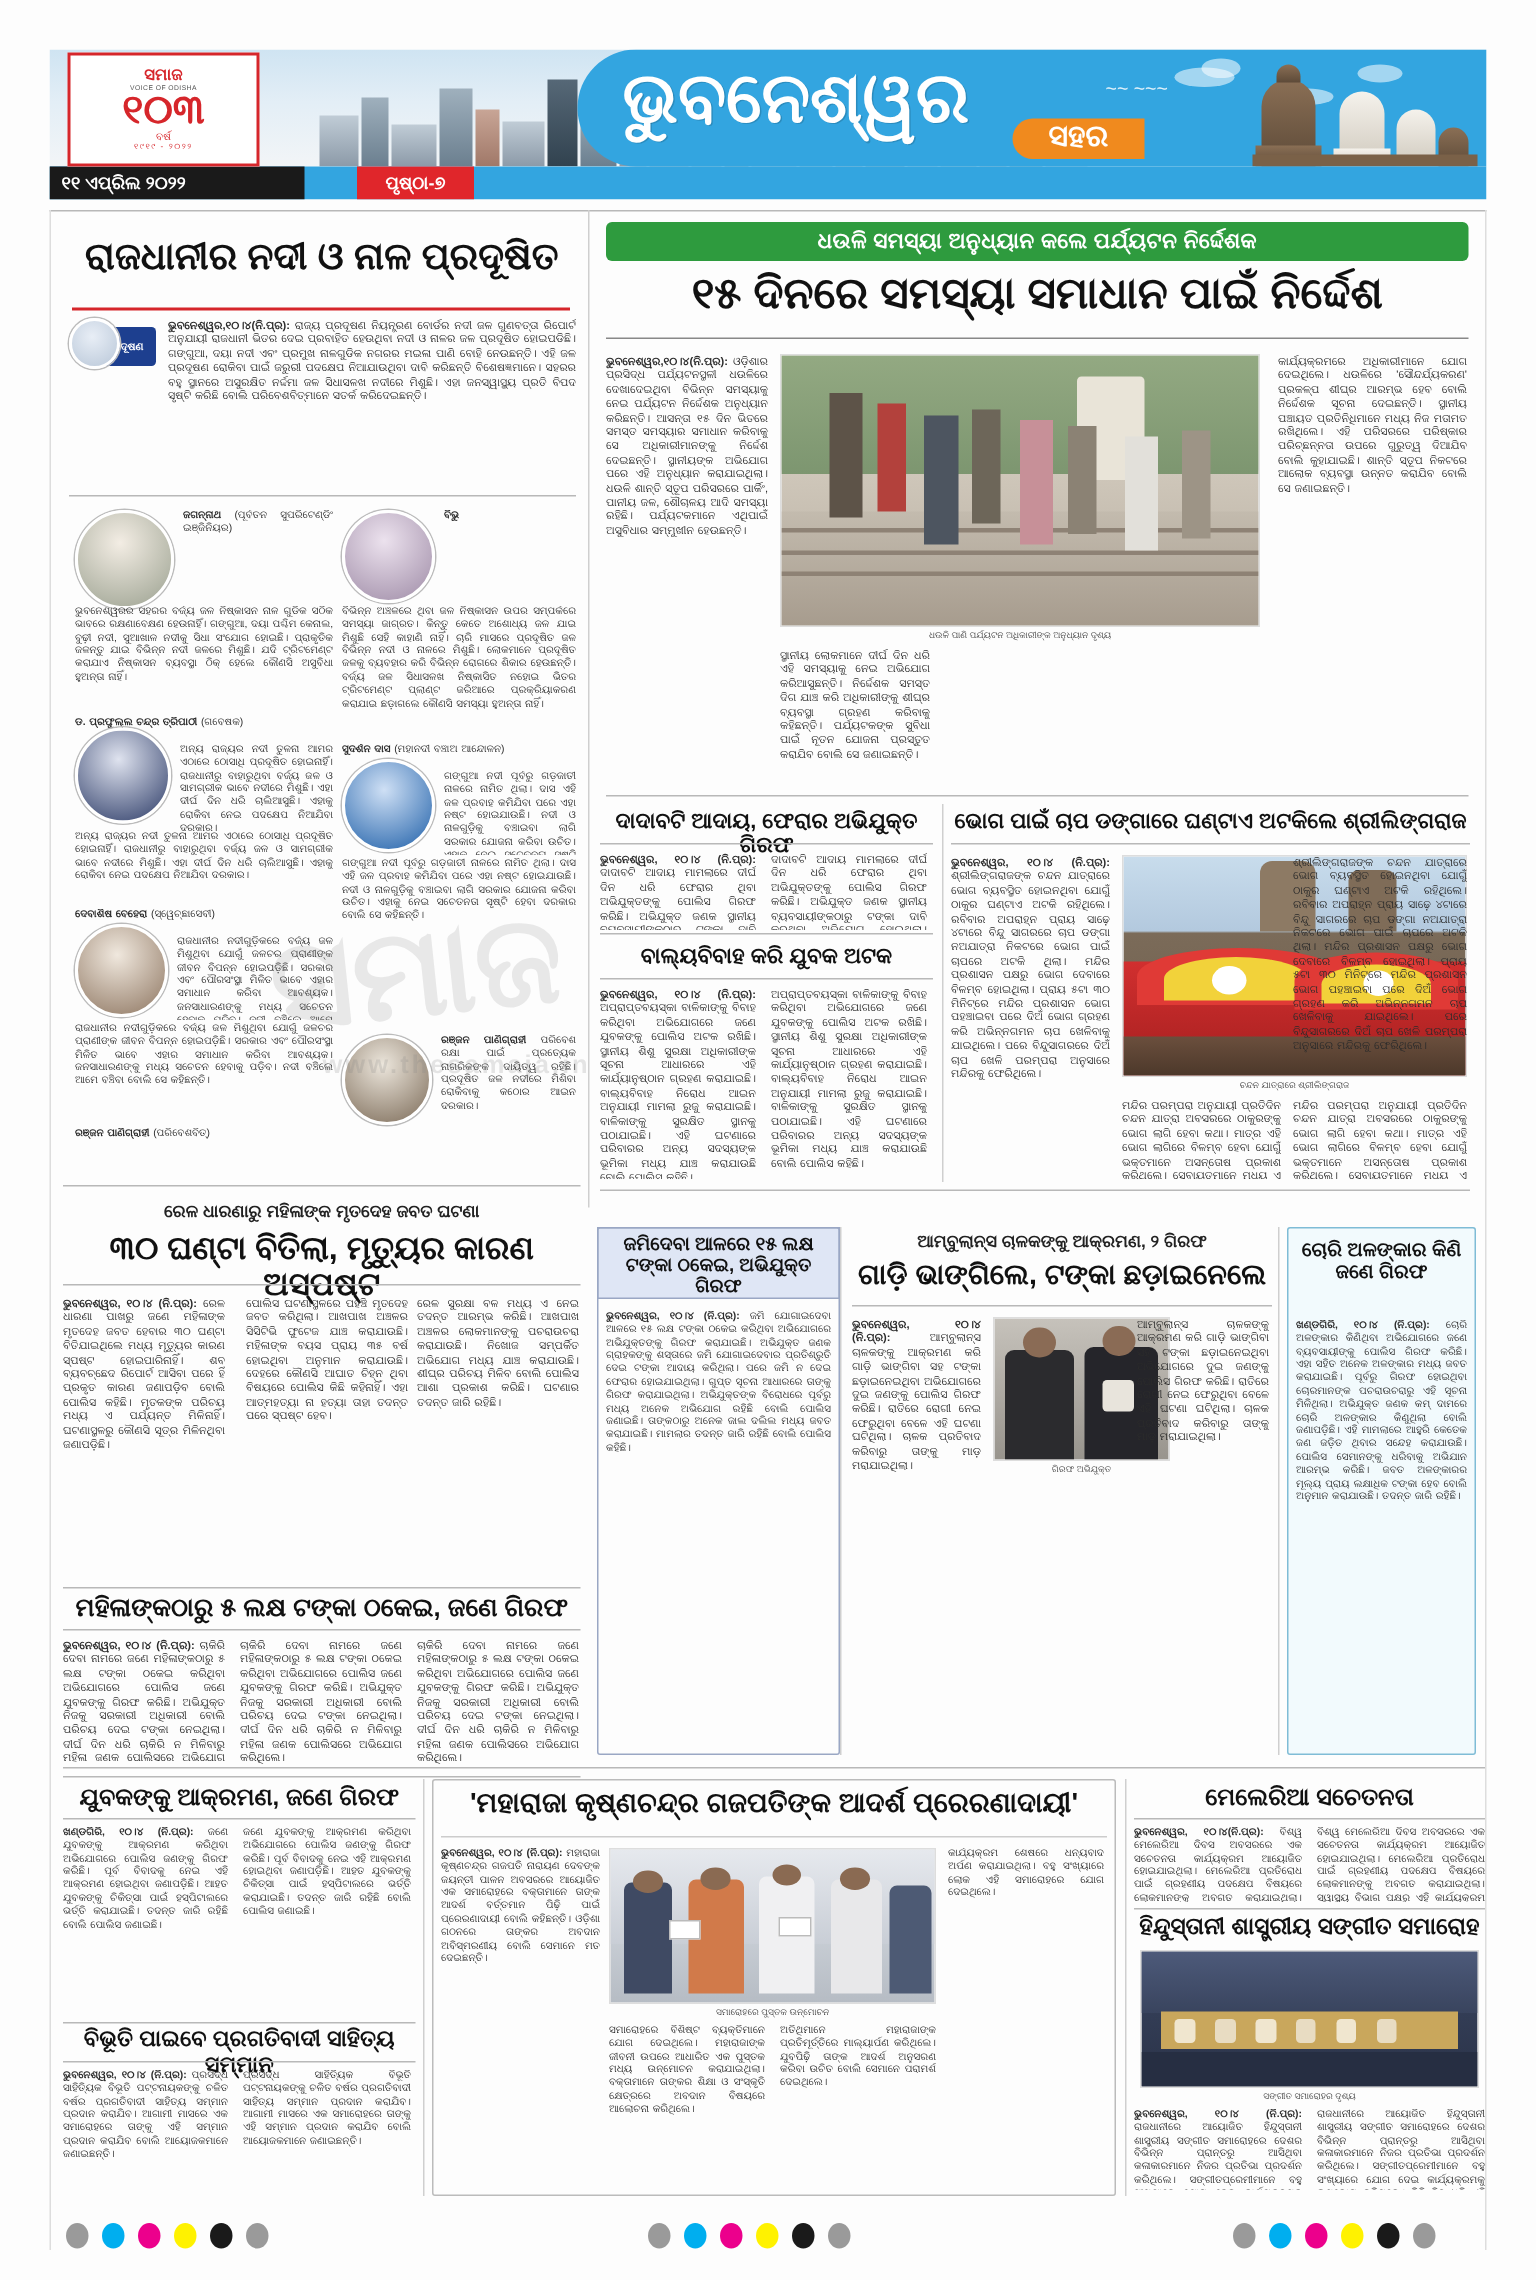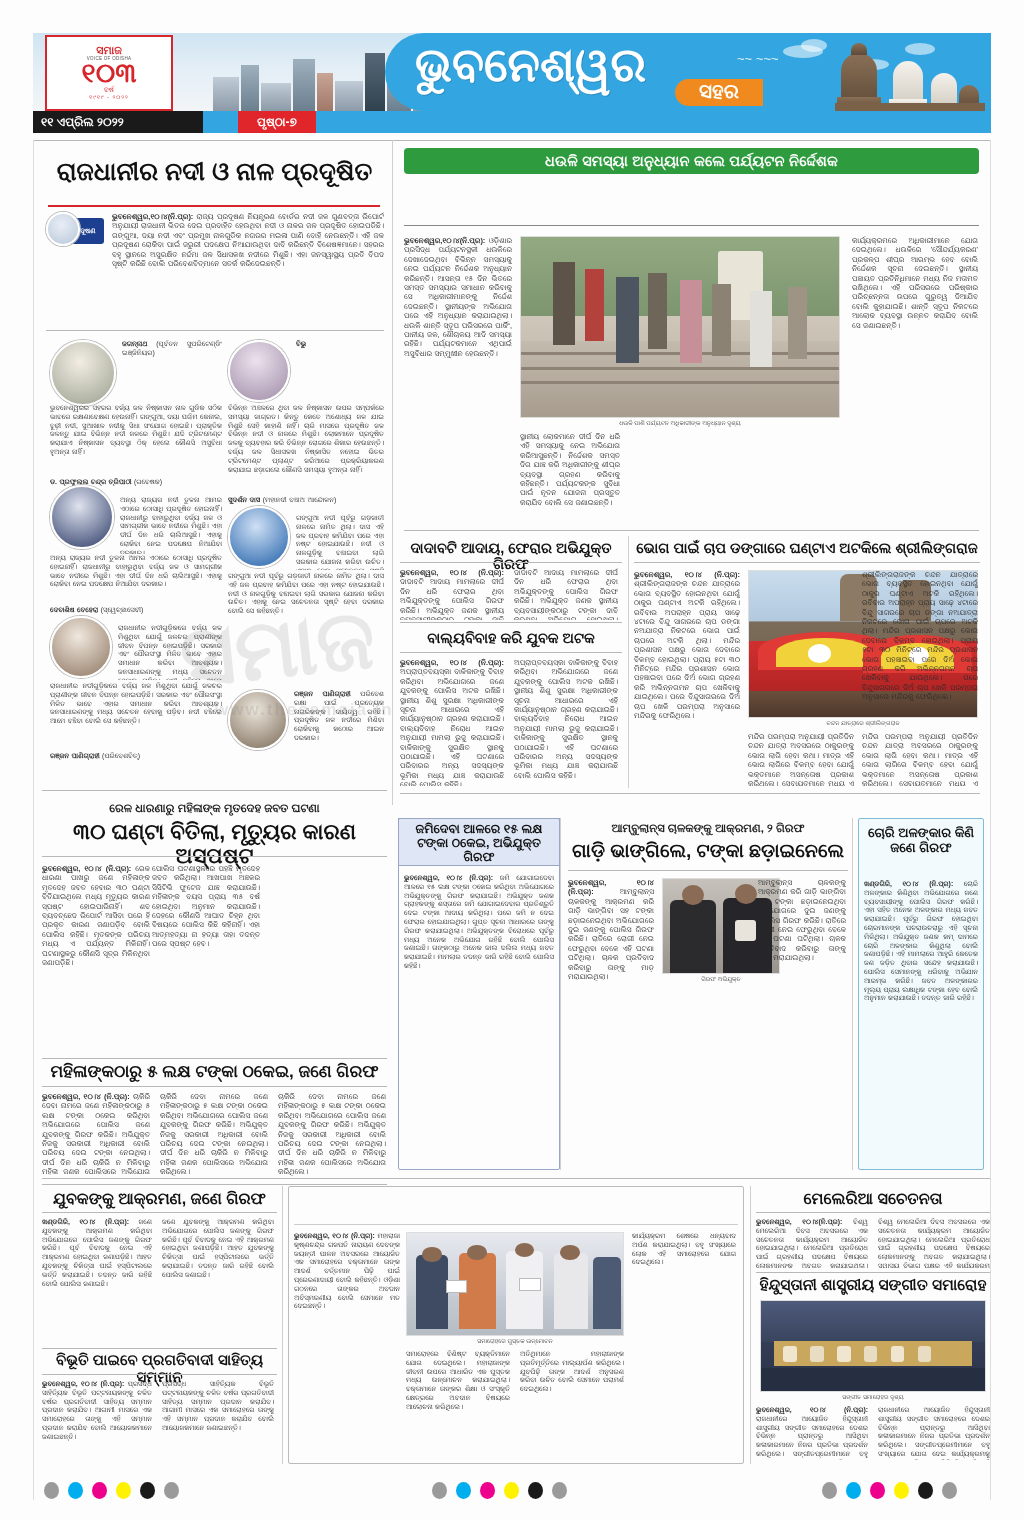--- a/index.html
+++ b/index.html
@@ -319,20 +319,21 @@
     <span>ପରିବେଶ ରକ୍ଷା ପାଇଁ ପ୍ରତ୍ୟେକ ନାଗରିକଙ୍କ ଦାୟିତ୍ୱ ରହିଛି। ପ୍ରଦୂଷିତ ଜଳ ନଦୀରେ ମିଶିବା ରୋକିବାକୁ କଠୋର ଆଇନ ଦରକାର।</span>
   </div>
   <div class="txt small" style="left:50px;top:752px;width:172px;height:18px">
     <b>ରଞ୍ଜନ ପାଣିଗ୍ରାହୀ</b>
     <span>(ପରିବେଶବିତ୍)</span>
   </div>
 
   <div class="hr-rule" style="left:42px;top:790px;width:345px"></div>
 
   <div class="greenbar" style="left:404px;top:148px;width:575px;height:26px">ଧଉଳି ସମସ୍ୟା ଅନୁଧ୍ୟାନ କଲେ ପର୍ଯ୍ୟଟନ ନିର୍ଦ୍ଦେଶକ</div>
+  <div class="hl" style="left:404px;top:180px;width:575px;font-size:29px;text-align:center">୧୫ ଦିନରେ ସମସ୍ୟା ସମାଧାନ ପାଇଁ ନିର୍ଦ୍ଦେଶ</div>
   <div class="hr-thick" style="left:404px;top:225px;width:575px;background:#888;height:1px"></div>
 
   <div class="txt" style="left:404px;top:236px;width:108px;height:290px">
     <span class="dateline">ଭୁବନେଶ୍ୱର,୧୦।୪(ନି.ପ୍ର):</span>
     <span>ଓଡ଼ିଶାର ପ୍ରସିଦ୍ଧ ପର୍ଯ୍ୟଟନସ୍ଥଳୀ ଧଉଳିରେ ଦେଖାଦେଇଥିବା ବିଭିନ୍ନ ସମସ୍ୟାକୁ ନେଇ ପର୍ଯ୍ୟଟନ ନିର୍ଦ୍ଦେଶକ ଅନୁଧ୍ୟାନ କରିଛନ୍ତି। ଆସନ୍ତା ୧୫ ଦିନ ଭିତରେ ସମସ୍ତ ସମସ୍ୟାର ସମାଧାନ କରିବାକୁ ସେ ଅଧିକାରୀମାନଙ୍କୁ ନିର୍ଦ୍ଦେଶ ଦେଇଛନ୍ତି। ସ୍ଥାନୀୟଙ୍କ ଅଭିଯୋଗ ପରେ ଏହି ଅନୁଧ୍ୟାନ କରାଯାଇଥିଲା। ଧଉଳି ଶାନ୍ତି ସ୍ତୂପ ପରିସରରେ ପାର୍କିଂ, ପାନୀୟ ଜଳ, ଶୌଚାଳୟ ଆଦି ସମସ୍ୟା ରହିଛି। ପର୍ଯ୍ୟଟକମାନେ ଏଥିପାଇଁ ଅସୁବିଧାର ସମ୍ମୁଖୀନ ହେଉଛନ୍ତି।</span>
   </div>
 
   <div class="photo" style="left:520px;top:236px;width:320px;height:182px;background:linear-gradient(to bottom,#b9c9a8 0%,#9fb38d 42%,#cfc7ba 43%,#b6ada0 100%)">
     <div style="position:absolute;left:0;top:0;width:100%;height:44%;background:linear-gradient(to bottom,#93a982,#7d9670)"></div>
     <div style="position:absolute;left:62%;top:8%;width:14%;height:38%;background:#e9e4d8;border-radius:3px"></div>
@@ -404,21 +405,22 @@
   <div class="hr-rule" style="left:400px;top:793px;width:580px"></div>
 
   <div class="kicker" style="left:42px;top:802px;width:345px">ରେଳ ଧାରଣାରୁ ମହିଳାଙ୍କ ମୃତଦେହ ଜବତ ଘଟଣା</div>
   <div class="hl" style="left:42px;top:820px;width:345px;font-size:21.5px;text-align:center">୩୦ ଘଣ୍ଟା ବିତିଲା, ମୃତ୍ୟୁର କାରଣ ଅସ୍ପଷ୍ଟ</div>
   <div class="hr-rule" style="left:42px;top:856px;width:345px"></div>
 
   <div class="txt" style="left:42px;top:864px;width:108px;height:188px">
     <span class="dateline">ଭୁବନେଶ୍ୱର, ୧୦।୪ (ନି.ପ୍ର):</span>
     <span>ରେଳ ଧାରଣା ପାଖରୁ ଜଣେ ମହିଳାଙ୍କ ମୃତଦେହ ଜବତ ହେବାର ୩୦ ଘଣ୍ଟା ବିତିଯାଇଥିଲେ ମଧ୍ୟ ମୃତ୍ୟୁର କାରଣ ସ୍ପଷ୍ଟ ହୋଇପାରିନାହିଁ। ଶବ ବ୍ୟବଚ୍ଛେଦ ରିପୋର୍ଟ ଆସିବା ପରେ ହିଁ ପ୍ରକୃତ କାରଣ ଜଣାପଡ଼ିବ ବୋଲି ପୋଲିସ କହିଛି। ମୃତକଙ୍କ ପରିଚୟ ମଧ୍ୟ ଏ ପର୍ଯ୍ୟନ୍ତ ମିଳିନାହିଁ। ଘଟଣାସ୍ଥଳରୁ କୌଣସି ସୂତ୍ର ମିଳିନଥିବା ଜଣାପଡ଼ିଛି।</span>
   </div>
-  <div class="txt" style="left:152px;top:864px;width:108px;height:188px">ପୋଲିସ ଘଟଣାସ୍ଥଳରେ ପହଞ୍ଚି ମୃତଦେହ ଜବତ କରିଥିଲା। ଆଖପାଖ ଅଞ୍ଚଳର ସିସିଟିଭି ଫୁଟେଜ ଯାଞ୍ଚ କରାଯାଉଛି। ମହିଳାଙ୍କ ବୟସ ପ୍ରାୟ ୩୫ ବର୍ଷ ହୋଇଥିବା ଅନୁମାନ କରାଯାଉଛି। ଦେହରେ କୌଣସି ଆଘାତ ଚିହ୍ନ ଥିବା ବିଷୟରେ ପୋଲିସ କିଛି କହିନାହିଁ। ଏହା ଆତ୍ମହତ୍ୟା ନା ହତ୍ୟା ତାହା ତଦନ୍ତ ପରେ ସ୍ପଷ୍ଟ ହେବ।</div>
+  <div class="txt" style="left:164px;top:864px;width:108px;height:188px">ପୋଲିସ ଘଟଣାସ୍ଥଳରେ ପହଞ୍ଚି ମୃତଦେହ ଜବତ କରିଥିଲା। ଆଖପାଖ ଅଞ୍ଚଳର ସିସିଟିଭି ଫୁଟେଜ ଯାଞ୍ଚ କରାଯାଉଛି। ମହିଳାଙ୍କ ବୟସ ପ୍ରାୟ ୩୫ ବର୍ଷ ହୋଇଥିବା ଅନୁମାନ କରାଯାଉଛି। ଦେହରେ କୌଣସି ଆଘାତ ଚିହ୍ନ ଥିବା ବିଷୟରେ ପୋଲିସ କିଛି କହିନାହିଁ। ଏହା ଆତ୍ମହତ୍ୟା ନା ହତ୍ୟା ତାହା ତଦନ୍ତ ପରେ ସ୍ପଷ୍ଟ ହେବ।</div>
+  <div class="txt" style="left:278px;top:864px;width:108px;height:188px">ରେଳ ସୁରକ୍ଷା ବଳ ମଧ୍ୟ ଏ ନେଇ ତଦନ୍ତ ଆରମ୍ଭ କରିଛି। ଆଖପାଖ ଅଞ୍ଚଳର ଲୋକମାନଙ୍କୁ ପଚରାଉଚରା କରାଯାଉଛି। ନିଖୋଜ ସମ୍ପର୍କିତ ଅଭିଯୋଗ ମଧ୍ୟ ଯାଞ୍ଚ କରାଯାଉଛି। ଶୀଘ୍ର ପରିଚୟ ମିଳିବ ବୋଲି ପୋଲିସ ଆଶା ପ୍ରକାଶ କରିଛି। ଘଟଣାର ତଦନ୍ତ ଜାରି ରହିଛି।</div>
   <div class="hr-rule" style="left:42px;top:1058px;width:345px"></div>
 
   <div class="hl" style="left:42px;top:1062px;width:345px;font-size:17px;text-align:center">ମହିଳାଙ୍କଠାରୁ ୫ ଲକ୍ଷ ଟଙ୍କା ଠକେଇ, ଜଣେ ଗିରଫ</div>
   <div class="hr-rule" style="left:42px;top:1086px;width:345px"></div>
   <div class="txt" style="left:42px;top:1092px;width:108px;height:86px">
     <span class="dateline">ଭୁବନେଶ୍ୱର, ୧୦।୪ (ନି.ପ୍ର):</span>
     <span>ଚାକିରି ଦେବା ନାମରେ ଜଣେ ମହିଳାଙ୍କଠାରୁ ୫ ଲକ୍ଷ ଟଙ୍କା ଠକେଇ କରିଥିବା ଅଭିଯୋଗରେ ପୋଲିସ ଜଣେ ଯୁବକଙ୍କୁ ଗିରଫ କରିଛି। ଅଭିଯୁକ୍ତ ନିଜକୁ ସରକାରୀ ଅଧିକାରୀ ବୋଲି ପରିଚୟ ଦେଇ ଟଙ୍କା ନେଇଥିଲା। ଦୀର୍ଘ ଦିନ ଧରି ଚାକିରି ନ ମିଳିବାରୁ ମହିଳା ଜଣକ ପୋଲିସରେ ଅଭିଯୋଗ କରିଥିଲେ।</span>
   </div>
   <div class="txt" style="left:160px;top:1092px;width:108px;height:86px">ଚାକିରି ଦେବା ନାମରେ ଜଣେ ମହିଳାଙ୍କଠାରୁ ୫ ଲକ୍ଷ ଟଙ୍କା ଠକେଇ କରିଥିବା ଅଭିଯୋଗରେ ପୋଲିସ ଜଣେ ଯୁବକଙ୍କୁ ଗିରଫ କରିଛି। ଅଭିଯୁକ୍ତ ନିଜକୁ ସରକାରୀ ଅଧିକାରୀ ବୋଲି ପରିଚୟ ଦେଇ ଟଙ୍କା ନେଇଥିଲା। ଦୀର୍ଘ ଦିନ ଧରି ଚାକିରି ନ ମିଳିବାରୁ ମହିଳା ଜଣକ ପୋଲିସରେ ଅଭିଯୋଗ କରିଥିଲେ।</div>
   <div class="txt" style="left:278px;top:1092px;width:108px;height:86px">ଚାକିରି ଦେବା ନାମରେ ଜଣେ ମହିଳାଙ୍କଠାରୁ ୫ ଲକ୍ଷ ଟଙ୍କା ଠକେଇ କରିଥିବା ଅଭିଯୋଗରେ ପୋଲିସ ଜଣେ ଯୁବକଙ୍କୁ ଗିରଫ କରିଛି। ଅଭିଯୁକ୍ତ ନିଜକୁ ସରକାରୀ ଅଧିକାରୀ ବୋଲି ପରିଚୟ ଦେଇ ଟଙ୍କା ନେଇଥିଲା। ଦୀର୍ଘ ଦିନ ଧରି ଚାକିରି ନ ମିଳିବାରୁ ମହିଳା ଜଣକ ପୋଲିସରେ ଅଭିଯୋଗ କରିଥିଲେ।</div>
@@ -477,20 +479,21 @@
   <div class="hr-rule" style="left:42px;top:1374px;width:235px"></div>
   <div class="txt small" style="left:42px;top:1380px;width:110px;height:80px">
     <span class="dateline">ଭୁବନେଶ୍ୱର, ୧୦।୪ (ନି.ପ୍ର):</span>
     <span>ପ୍ରସିଦ୍ଧ ସାହିତ୍ୟିକ ବିଭୂତି ପଟ୍ଟନାୟକଙ୍କୁ ଚଳିତ ବର୍ଷର ପ୍ରଗତିବାଦୀ ସାହିତ୍ୟ ସମ୍ମାନ ପ୍ରଦାନ କରାଯିବ। ଆଗାମୀ ମାସରେ ଏକ ସମାରୋହରେ ତାଙ୍କୁ ଏହି ସମ୍ମାନ ପ୍ରଦାନ କରାଯିବ ବୋଲି ଆୟୋଜକମାନେ ଜଣାଇଛନ୍ତି।</span>
   </div>
   <div class="txt small" style="left:162px;top:1380px;width:112px;height:80px">ପ୍ରସିଦ୍ଧ ସାହିତ୍ୟିକ ବିଭୂତି ପଟ୍ଟନାୟକଙ୍କୁ ଚଳିତ ବର୍ଷର ପ୍ରଗତିବାଦୀ ସାହିତ୍ୟ ସମ୍ମାନ ପ୍ରଦାନ କରାଯିବ। ଆଗାମୀ ମାସରେ ଏକ ସମାରୋହରେ ତାଙ୍କୁ ଏହି ସମ୍ମାନ ପ୍ରଦାନ କରାଯିବ ବୋଲି ଆୟୋଜକମାନେ ଜଣାଇଛନ୍ତି।</div>
 
   <div class="col-rule" style="left:282px;top:1186px;height:278px"></div>
 
   <div class="boxed3" style="left:288px;top:1186px;width:456px;height:278px"></div>
+  <div class="hl" style="left:294px;top:1192px;width:444px;font-size:18.5px;text-align:center">'ମହାରାଜା କୃଷ୍ଣଚନ୍ଦ୍ର ଗଜପତିଙ୍କ ଆଦର୍ଶ ପ୍ରେରଣାଦାୟୀ'</div>
   <div class="hr-rule" style="left:294px;top:1224px;width:444px;background:#ccc"></div>
 
   <div class="txt small" style="left:294px;top:1232px;width:106px;height:224px">
     <span class="dateline">ଭୁବନେଶ୍ୱର, ୧୦।୪ (ନି.ପ୍ର):</span>
     <span>ମହାରାଜା କୃଷ୍ଣଚନ୍ଦ୍ର ଗଜପତି ନାରାୟଣ ଦେବଙ୍କ ଜୟନ୍ତୀ ପାଳନ ଅବସରରେ ଆୟୋଜିତ ଏକ ସମାରୋହରେ ବକ୍ତାମାନେ ତାଙ୍କ ଆଦର୍ଶ ବର୍ତ୍ତମାନ ପିଢ଼ି ପାଇଁ ପ୍ରେରଣାଦାୟୀ ବୋଲି କହିଛନ୍ତି। ଓଡ଼ିଶା ଗଠନରେ ତାଙ୍କର ଅବଦାନ ଅବିସ୍ମରଣୀୟ ବୋଲି ସେମାନେ ମତ ଦେଇଛନ୍ତି।</span>
   </div>
 
   <div class="photo" style="left:406px;top:1232px;width:218px;height:104px;background:linear-gradient(to bottom,#dfe4ea,#b6bcc4)">
     <div style="position:absolute;left:0;top:0;width:100%;height:62%;background:linear-gradient(to bottom,#e6e9ee,#c9ced6)"></div>
     <div style="position:absolute;left:4%;top:22%;width:15%;height:72%;background:#3f4a63;border-radius:5px 5px 0 0"></div>

